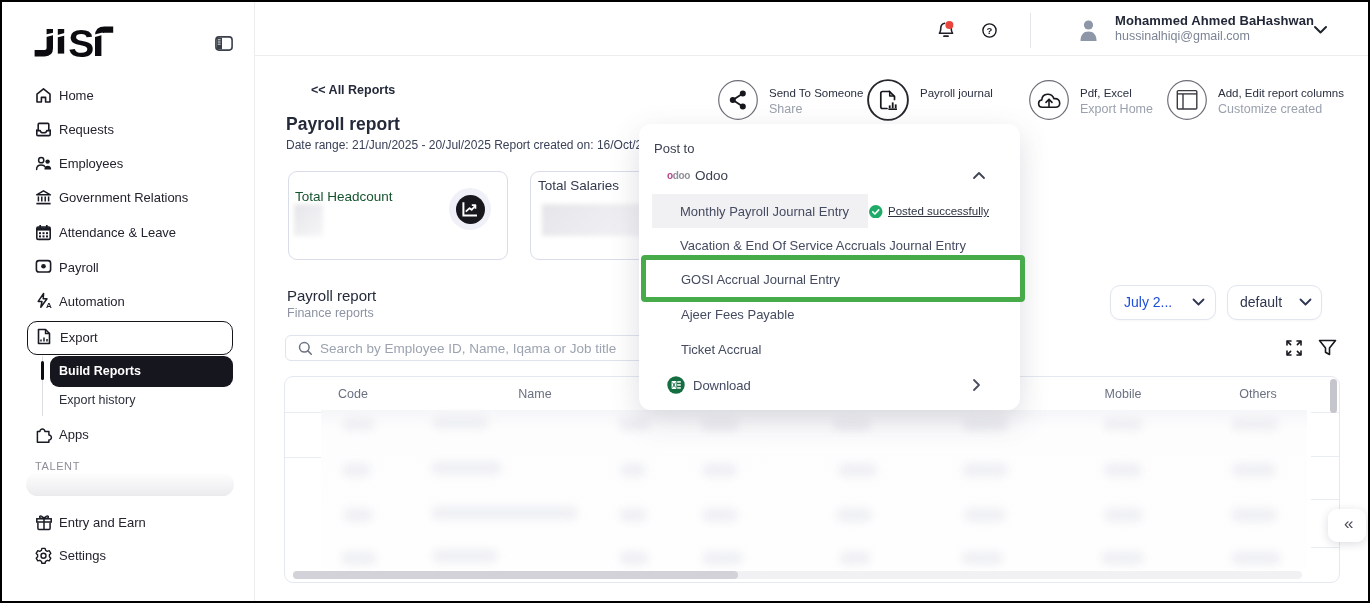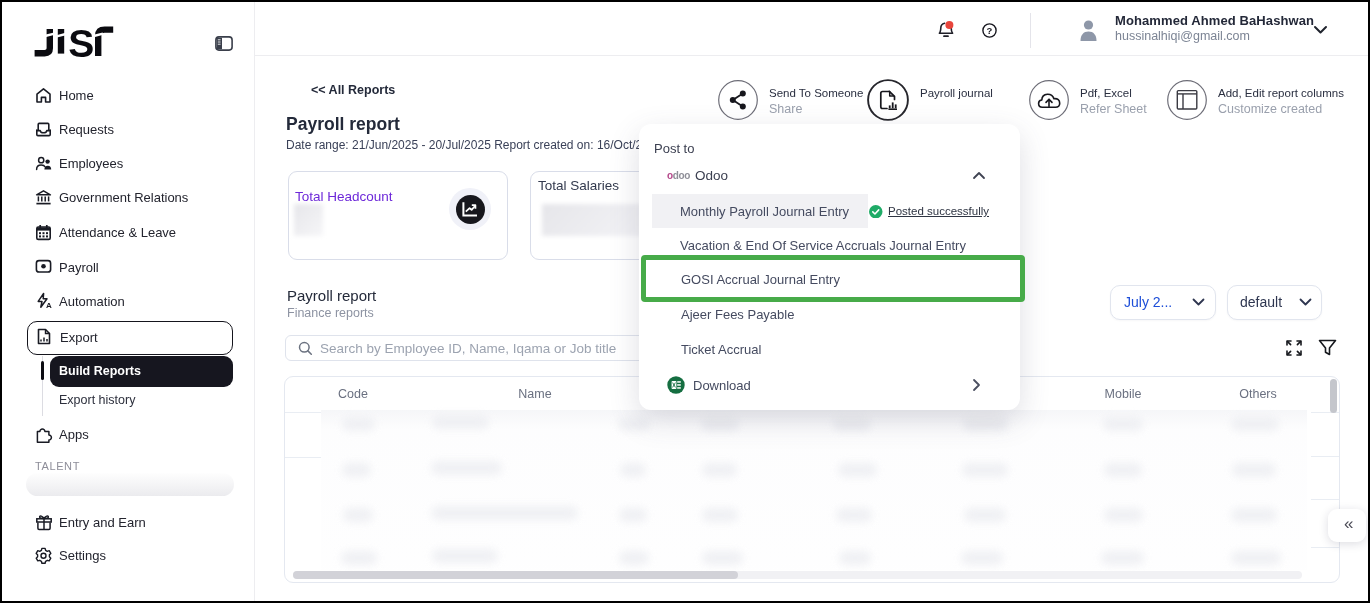--- a/index.html
+++ b/index.html
@@ -196,33 +196,33 @@
 </svg>
 <div class="abs" style="left:918px;top:85px;font-size:11.5px;color:#2a2f40;">Payroll journal</div>
 <div class="abs" style="left:918px;top:100px;font-size:12.5px;color:#9aa0ad;margin-top:28px;">Download &amp; Post</div>
 
 <svg class="abs" style="left:1027px;top:78px;" width="40" height="40" viewBox="0 0 40 40">
   <circle cx="20" cy="20" r="19.3" fill="#fff" stroke="#6e6e78" stroke-width="1.2"></circle>
   <path d="M13.3,27.2 Q9.6,27.2 9.6,23.5 Q9.6,20.2 12.8,20 Q13,14.7 18.4,14.3 Q23.4,14.1 24.9,18.7 Q30.7,18.2 30.7,23.2 Q30.7,27.2 26.5,27.2 Z" fill="none" stroke="#17171d" stroke-width="1.6" stroke-linejoin="round"></path>
   <path d="M20,26.4 V19.4 M17,22.4 L20,19.2 L23,22.4" fill="none" stroke="#17171d" stroke-width="1.6" stroke-linecap="round" stroke-linejoin="round"></path>
 </svg>
 <div class="abs" style="left:1078px;top:85px;font-size:11.5px;color:#2a2f40;">Pdf, Excel</div>
-<div class="abs" style="left:1078px;top:100px;font-size:12.5px;color:#9aa0ad;">Refer Sheet</div>
+<div class="abs" style="left:1078px;top:100px;font-size:12.5px;color:#9aa0ad;">Export Home</div>
 
 <svg class="abs" style="left:1165px;top:78px;" width="40" height="40" viewBox="0 0 40 40">
   <circle cx="20" cy="20" r="19.3" fill="#fff" stroke="#6e6e78" stroke-width="1.2"></circle>
   <rect x="10.3" y="10.6" width="19.5" height="18.4" rx="1" fill="none" stroke="#3a3a42" stroke-width="1.4"></rect>
   <line x1="10.3" y1="13.9" x2="29.8" y2="13.9" stroke="#3a3a42" stroke-width="1.4"></line>
   <line x1="16" y1="13.9" x2="16" y2="29" stroke="#3a3a42" stroke-width="1.4"></line>
 </svg>
 <div class="abs" style="left:1216px;top:85px;font-size:11.5px;color:#2a2f40;">Add, Edit report columns</div>
 <div class="abs" style="left:1216px;top:100px;font-size:12.5px;color:#9aa0ad;">Customize created</div>
 
 <div class="abs" style="left:286px;top:169px;width:220px;height:89px;background:#fff;border:1px solid #d9dde9;border-radius:9px;"></div>
-<div class="abs" style="left:293px;top:187px;font-size:13.5px;color:#6d28d9;">Total Headcount</div>
+<div class="abs" style="left:293px;top:187px;font-size:13.5px;color:#14532d;">Total Headcount</div>
 <div class="abs" style="left:292px;top:202px;width:29px;height:32px;background:linear-gradient(135deg,#e6e6ea,#f6f6f8);filter:blur(2px);"></div>
 <div class="abs" style="left:447px;top:186px;width:42px;height:42px;border-radius:50%;background:#f0f1f8;"></div>
 <div class="abs" style="left:453.5px;top:192.5px;width:29px;height:29px;border-radius:50%;background:#17171d;"></div>
 <svg class="abs" style="left:458px;top:197px;" width="20" height="20" viewBox="0 0 20 20">
   <path d="M3.4,3.2 V16.4 H17" fill="none" stroke="#fff" stroke-width="2"></path>
   <path d="M5.8,12.6 L9.6,9.2 L11.6,10.8 L15,7" fill="none" stroke="#fff" stroke-width="1.8" stroke-linejoin="round"></path>
   <path d="M11.8,6.2 h3.6 v3.6" fill="none" stroke="#fff" stroke-width="1.8" stroke-linejoin="round"></path>
 </svg>
 
 <div class="abs" style="left:528px;top:169px;width:220px;height:89px;background:#fff;border:1px solid #d9dde9;border-radius:9px;"></div>

